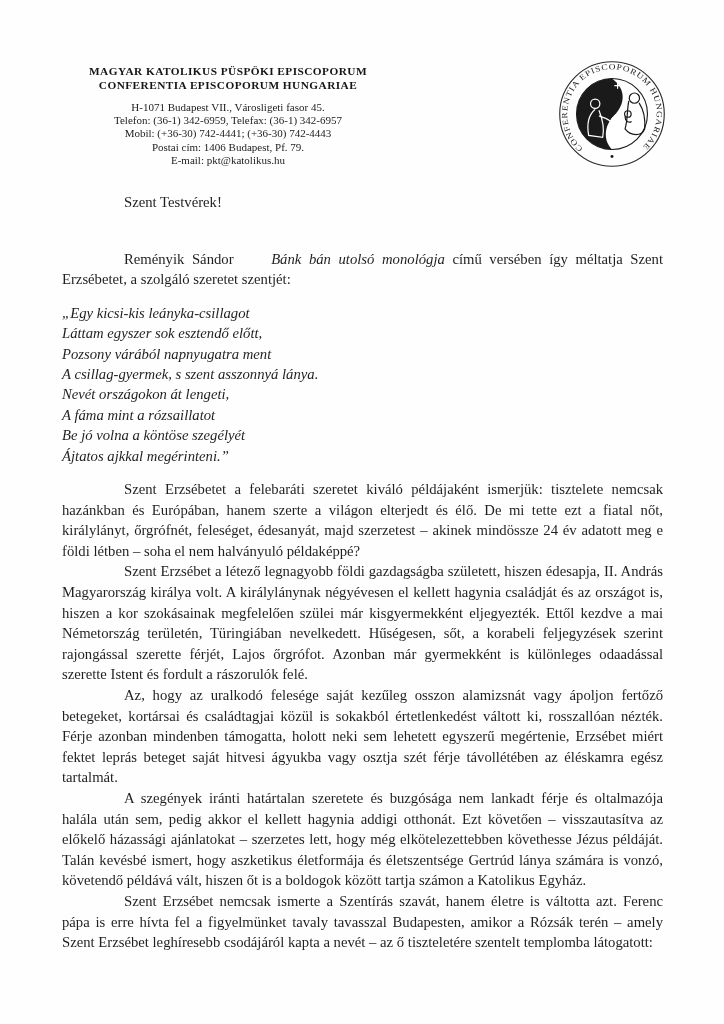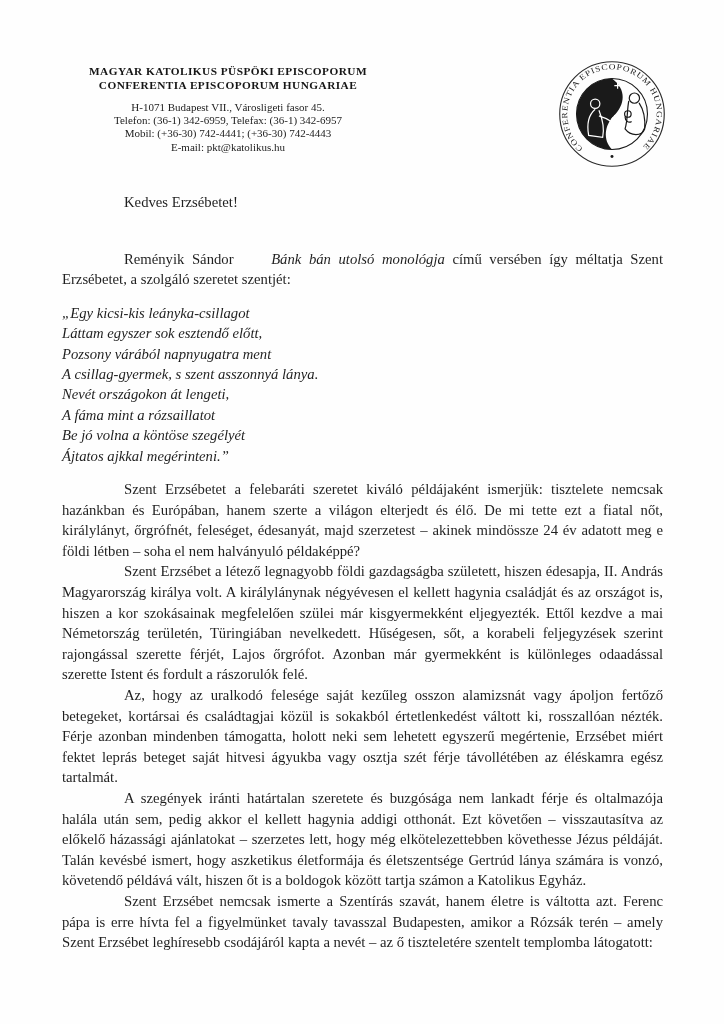--- a/index.html
+++ b/index.html
@@ -77,20 +77,21 @@
 
 <div class="page">
 
   <div class="letterhead">
     <div class="org-name">MAGYAR KATOLIKUS PÜSPÖKI EPISCOPORUM</div>
     <div class="org-name">CONFERENTIA EPISCOPORUM HUNGARIAE</div>
     <div class="addr-block">
       <div class="addr-line">H-1071 Budapest VII., Városligeti fasor 45.</div>
       <div class="addr-line">Telefon: (36-1) 342-6959, Telefax: (36-1) 342-6957</div>
       <div class="addr-line">Mobil: (+36-30) 742-4441; (+36-30) 742-4443</div>
+      <div class="addr-line">Postai cím: 1406 Budapest, Pf. 79.</div>
       <div class="addr-line">E-mail: pkt@katolikus.hu</div>
     </div>
   </div>
 
   <div class="seal">
     <svg viewBox="0 0 120 120" xmlns="http://www.w3.org/2000/svg">
 
       <circle cx="60" cy="60" r="56" fill="#fefefe" stroke="#2a2a2a" stroke-width="1.2"></circle>
 
       <defs>
@@ -118,21 +119,21 @@
       <g stroke="#1a1a1a" stroke-width="1.3" fill="none">
         <circle cx="84" cy="43" r="5.5"></circle>
         <path d="M 78,46 C 76,56 77,66 74,76 C 80,84 92,84 95,76 C 96,64 93,54 89,48"></path>
         <circle cx="77" cy="60" r="3.5"></circle>
         <path d="M 74,63 C 74,68 78,70 81,68"></path>
       </g>
     </svg>
   </div>
 
   <div class="body-copy">
-    <p class="salutation">Kedves Erzsébetet!</p>
+    <p class="salutation">Szent Testvérek!</p>
 
     <p class="para"><span>Reményik Sándor </span><span class="book-title">Bánk bán utolsó monológja</span><span> című versében így méltatja Szent Erzsébetet, a szolgáló szeretet szentjét:</span></p>
 
     <div class="poem">
       <div class="poem-line">„Egy kicsi-kis leányka-csillagot</div>
       <div class="poem-line">Láttam egyszer sok esztendő előtt,</div>
       <div class="poem-line">Pozsony várából napnyugatra ment</div>
       <div class="poem-line">A csillag-gyermek, s szent asszonnyá lánya.</div>
       <div class="poem-line">Nevét országokon át lengeti,</div>
       <div class="poem-line">A fáma mint a rózsaillatot</div>

